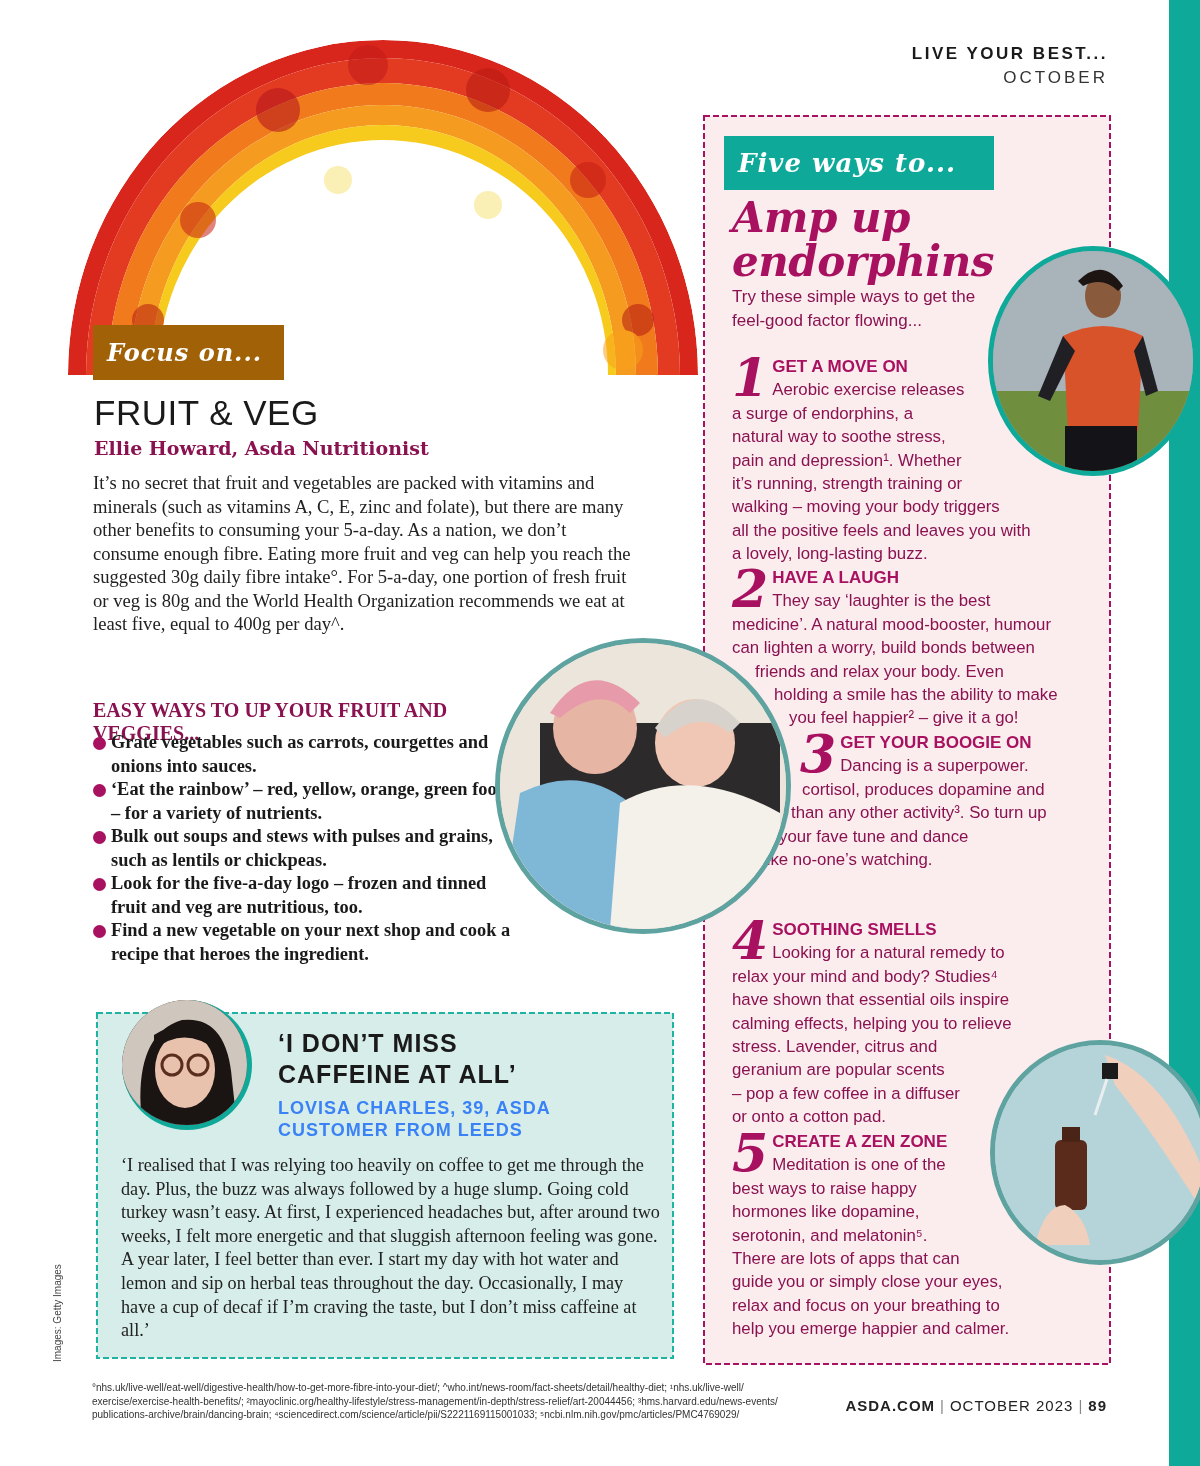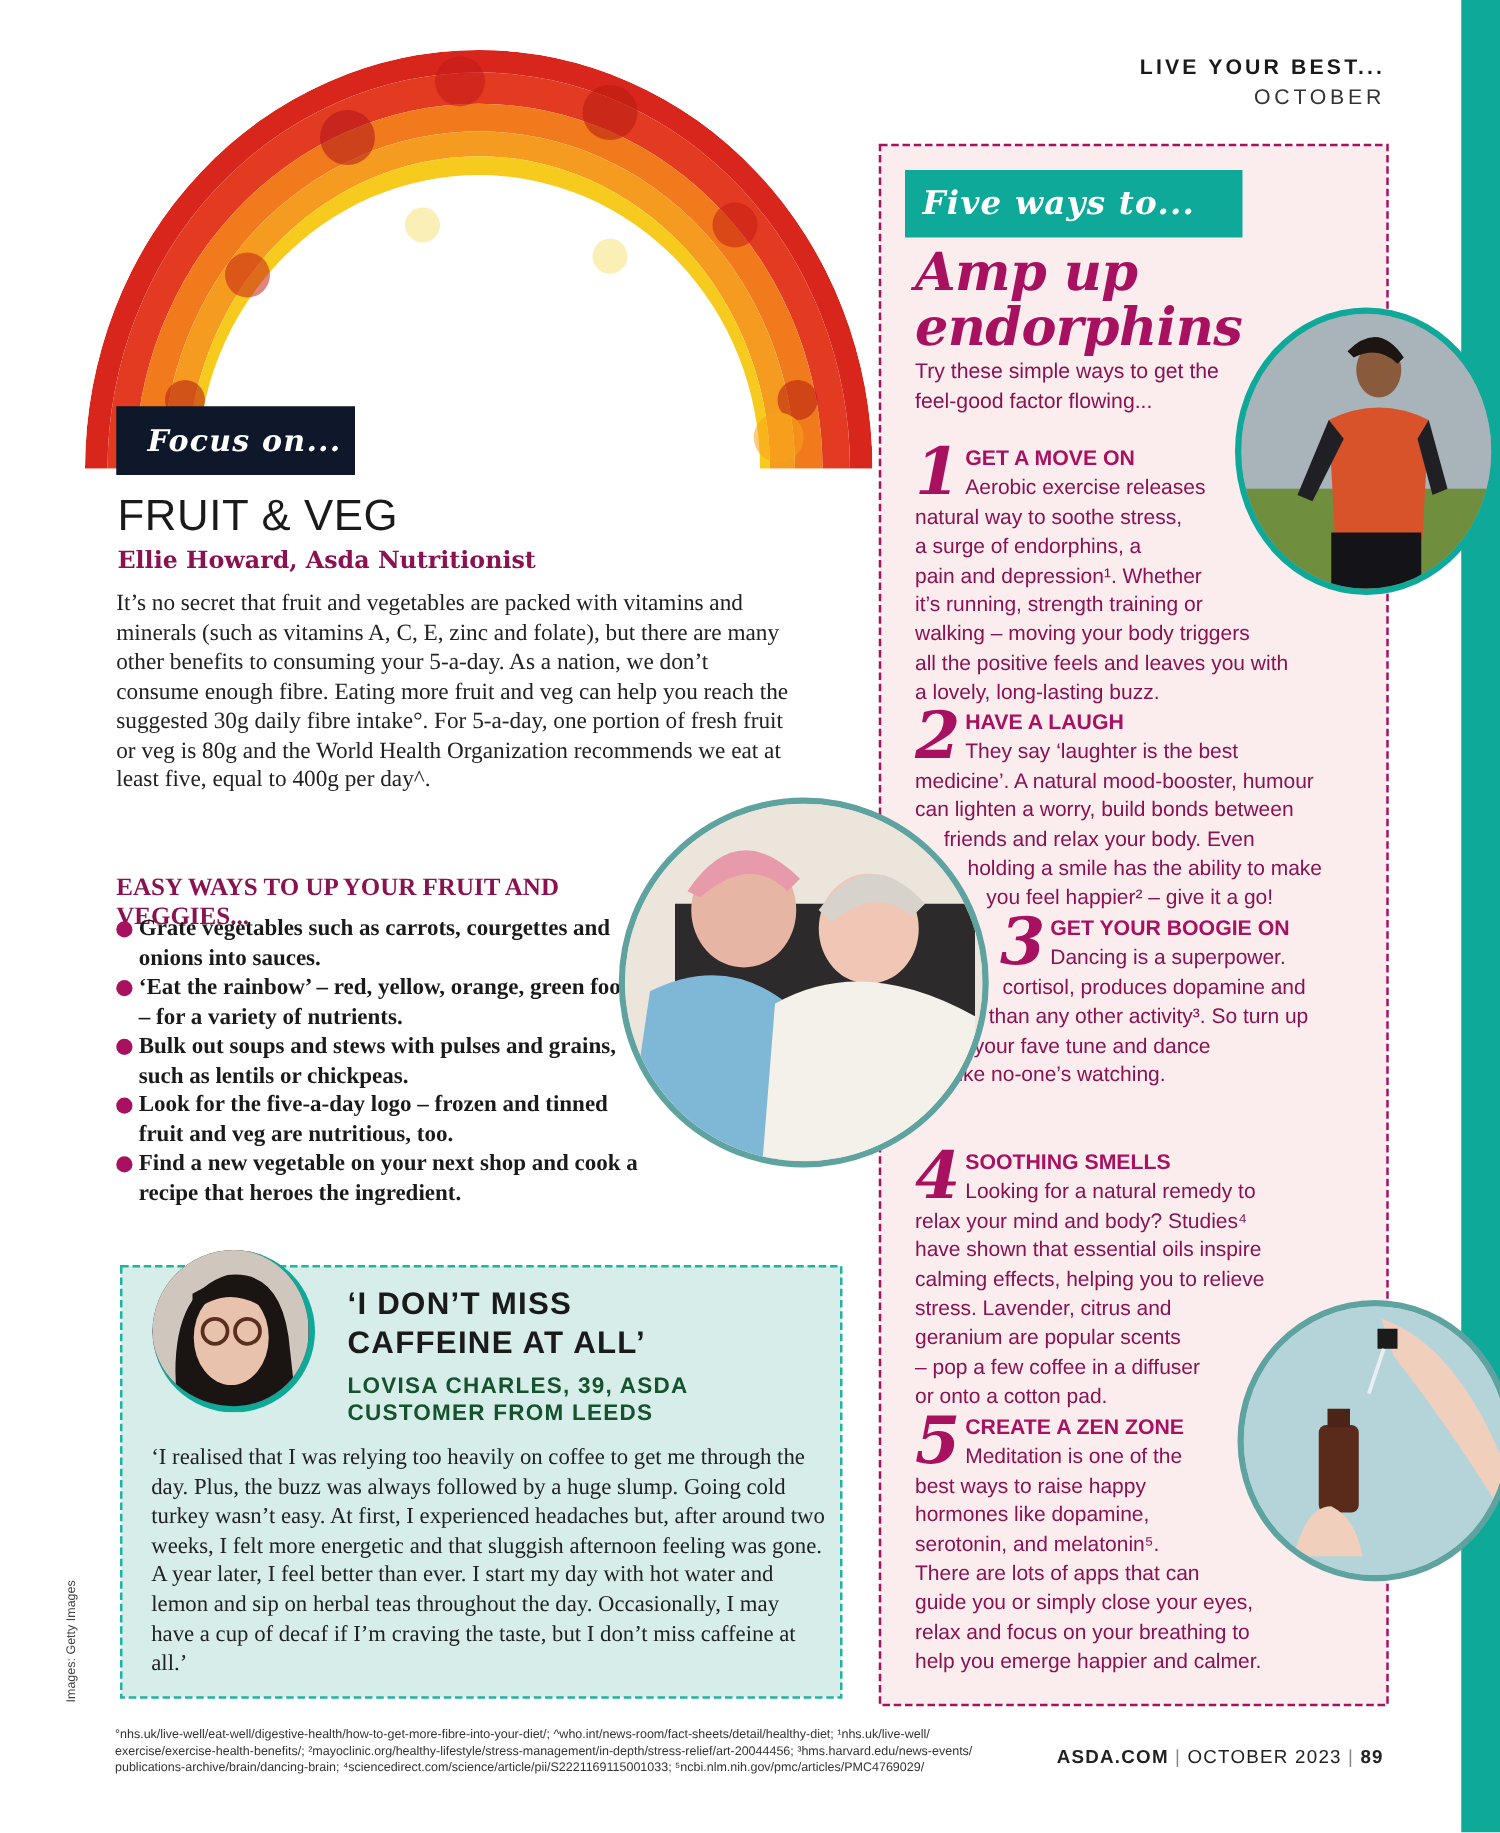--- a/index.html
+++ b/index.html
@@ -12,23 +12,23 @@
   .teal-stripe { position: absolute; left: 1169px; top: 0; width: 31px; height: 1466px; background: #0fa99a; }
 
   
   .masthead { position: absolute; right: 92px; top: 44px; text-align: right; }
   .masthead .t1 { font-weight: 700; font-size: 17px; letter-spacing: 2.5px; color: #1a1a1a; }
   .masthead .t2 { font-size: 17px; letter-spacing: 3px; color: #333; margin-top: 4px; }
 
   
   .rainbow { position: absolute; left: 68px; top: 20px; width: 630px; height: 355px; }
 
-  .focus-tag { position: absolute; left: 93px; top: 325px; width: 191px; height: 55px; background: #0f172a;
+  .focus-tag { position: absolute; left: 93px; top: 325px; width: 191px; height: 55px; background: #a16207;
     color: #fff; font-family: "DejaVu Serif", serif; font-style: italic; font-weight: 700; font-size: 24px;
-    line-height: 55px; padding-left: 25px; box-sizing: border-box; letter-spacing: 1px; }
+    line-height: 55px; padding-left: 14px; box-sizing: border-box; letter-spacing: 1px; }
 
   .fv-title { position: absolute; left: 94px; top: 393px; font-size: 35px; font-weight: 400; color: #1a1a1a; letter-spacing: 0.5px; }
   .fv-byline { position: absolute; left: 94px; top: 437px; font-family: "DejaVu Serif", serif; font-weight: 700; font-size: 19px; color: #8a1250; }
 
   .fv-body { position: absolute; left: 93px; top: 471px; width: 540px; font-family: "Liberation Serif", serif;
     font-size: 18.6px; line-height: 23.5px; color: #222; }
   .fv-body p { margin: 0; }
 
   .easy-heading { position: absolute; left: 93px; top: 699px; width: 400px; font-family: "Liberation Serif", serif;
     font-weight: 700; font-size: 20px; line-height: 23px; color: #8a1250; }
@@ -39,21 +39,21 @@
 
   
   .photo-laugh { position: absolute; left: 495px; top: 638px; width: 296px; height: 296px; border-radius: 50%;
     border: 5px solid #5fa3a0; box-sizing: border-box; overflow: hidden; background: #e9e3dc; }
 
   
   .testi { position: absolute; left: 97px; top: 1013px; width: 576px; height: 345px; background: #d6ede9; }
   .testi-avatar { position: absolute; left: 122px; top: 1000px; width: 130px; height: 130px; border-radius: 50%;
     background: #2b2420; border-right: 5px solid #0fa99a; border-bottom: 5px solid #0fa99a; box-sizing: border-box; overflow: hidden; }
   .testi-h { position: absolute; left: 278px; top: 1028px; font-weight: 700; font-size: 25px; line-height: 31px; letter-spacing: 1px; color: #1a1a1a; }
-  .testi-who { position: absolute; left: 278px; top: 1097px; font-weight: 700; font-size: 18px; line-height: 22px; letter-spacing: 1px; color: #14532d; }
+  .testi-who { position: absolute; left: 278px; top: 1097px; font-weight: 700; font-size: 18px; line-height: 22px; letter-spacing: 1px; color: #3b82f6; }
   .testi-quote { position: absolute; left: 121px; top: 1154px; width: 540px; font-family: "Liberation Serif", serif;
     font-size: 18.2px; line-height: 23.6px; color: #222; }
 
   
   .pink { position: absolute; left: 704px; top: 116px; width: 406px; height: 1248px; background: #fbecee; }
   .five-tag { position: absolute; left: 724px; top: 136px; width: 270px; height: 54px; background: #0fa99a; color: #fff;
     font-family: "DejaVu Serif", serif; font-style: italic; font-weight: 700; font-size: 26px; line-height: 54px;
     padding-left: 14px; box-sizing: border-box; letter-spacing: 1px; }
   .amp { position: absolute; left: 732px; top: 196px; font-family: "DejaVu Serif", serif; font-style: italic; font-weight: 700;
     font-size: 42px; line-height: 44px; color: #a8115f; letter-spacing: -0.5px; }
@@ -145,22 +145,22 @@
 <div class="amp">
   <div>Amp up</div>
   <div>endorphins</div>
 </div>
 <div class="sub">Try these simple ways to get the feel-good factor flowing...</div>
 
 <div class="way" style="left:732px;top:355px;width:360px;">
   <span class="num">1</span>
   <span class="hd">GET A MOVE ON</span>
   <span class="ln">Aerobic exercise releases</span>
+  <span class="ln" style="clear:left">a surge of endorphins, a</span>
   <span class="ln">natural way to soothe stress,</span>
-  <span class="ln" style="clear:left">a surge of endorphins, a</span>
   <span class="ln">pain and depression¹. Whether</span>
   <span class="ln">it’s running, strength training or</span>
   <span class="ln">walking – moving your body triggers</span>
   <span class="ln">all the positive feels and leaves you with</span>
   <span class="ln">a lovely, long-lasting buzz.</span>
 </div>
 
 <div class="way" style="left:732px;top:566px;width:360px;">
   <span class="num">2</span>
   <span class="hd">HAVE A LAUGH</span>

